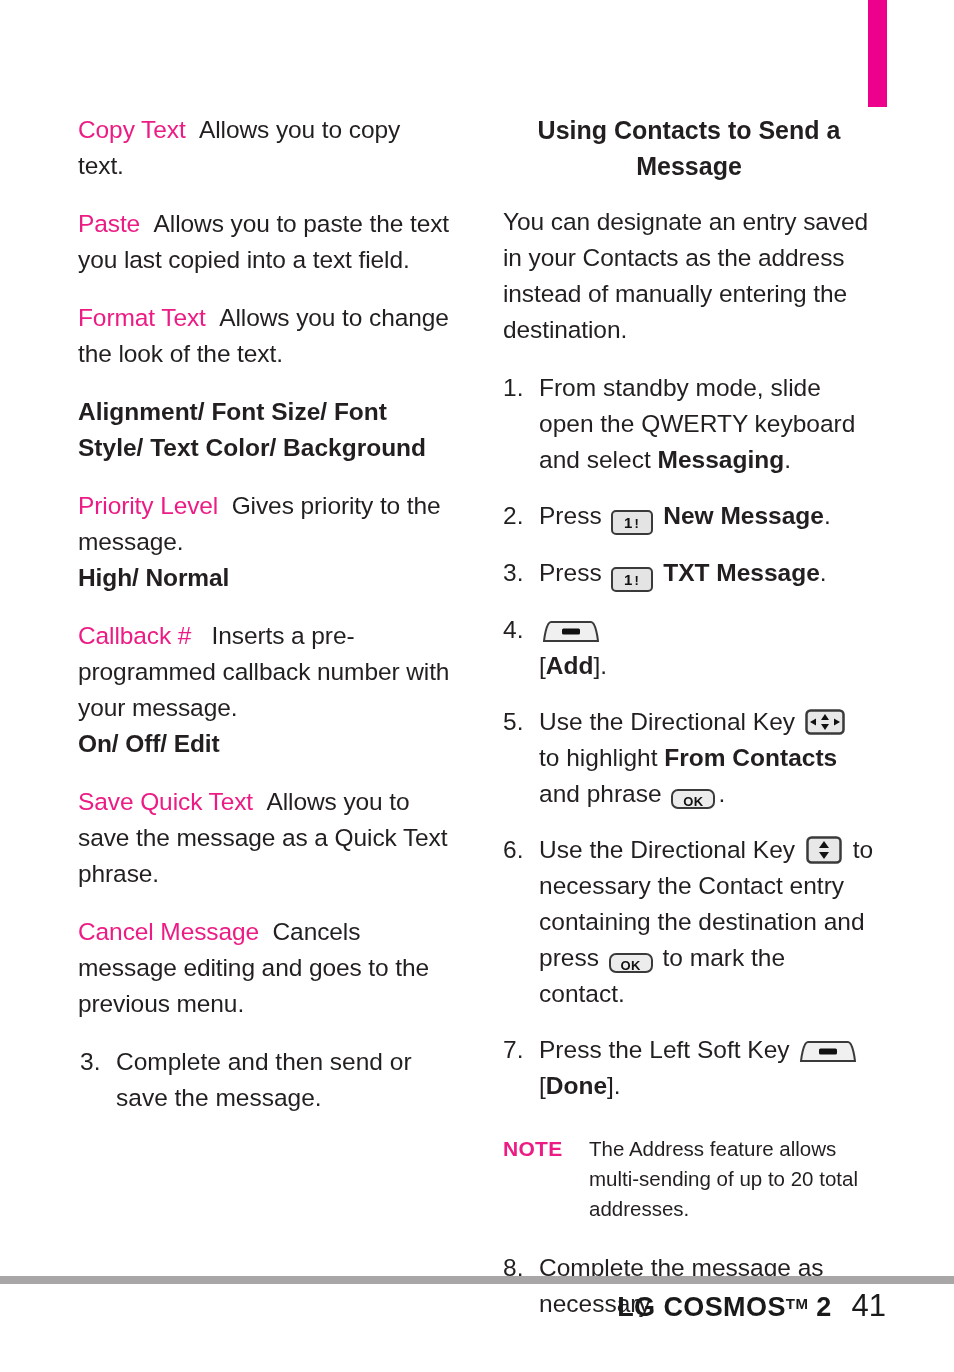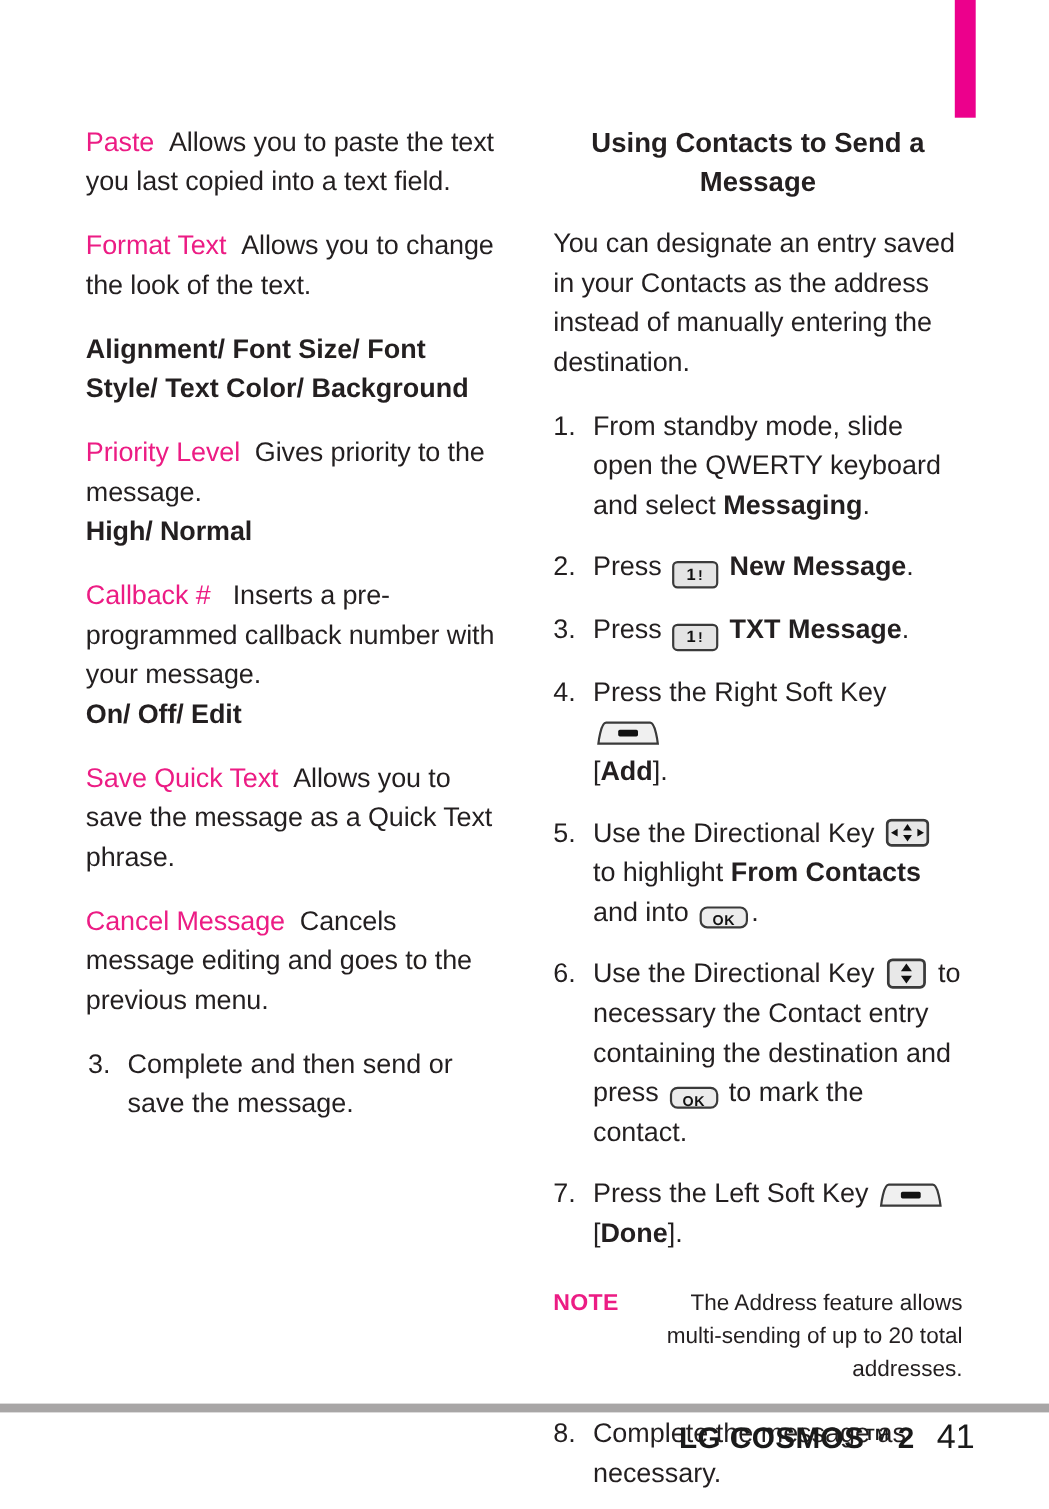--- a/index.html
+++ b/index.html
@@ -92,21 +92,20 @@
   .step-left { padding-left: 38px; }
   .step-left .num { left: 2px; }
 
   
   .note {
     position: relative;
     margin: 30px 0 26px 0;
     padding-left: 86px;
     font-size: 20.5px;
     line-height: 30px;
-    text-align: right;
   }
   .note .note-label {
     position: absolute;
     left: 0;
     top: 0;
     color: #EC1C84;
     font-weight: bold;
     font-size: 21px;
     letter-spacing: 0.3px;
   }
@@ -212,20 +211,24 @@
 </style>
 </head>
 <body>
 
 <div class="page">
 
   <div class="edge-tab"></div>
 
   <div class="col col-left">
 
+    <p class="para">
+      <span class="term">Copy Text</span>
+      <span>&nbsp;</span><span>Allows you to copy text.</span>
+    </p>
 
     <p class="para">
       <span class="term">Paste</span>
       <span>&nbsp;</span><span>Allows you to paste the text you last copied into a text field.</span>
     </p>
 
     <p class="para">
       <span class="term">Format Text</span>
       <span>&nbsp;</span><span>Allows you to change the look of the text.</span>
     </p>
@@ -277,35 +280,35 @@
       <span>Press </span><span class="key key-num"><span>1</span><span class="exc">!</span></span>&nbsp;<span class="bold">New Message</span><span>.</span>
     </div>
 
     <div class="step">
       <span class="num">3.</span>
       <span>Press </span><span class="key key-num"><span>1</span><span class="exc">!</span></span>&nbsp;<span class="bold">TXT Message</span><span>.</span>
     </div>
 
     <div class="step">
       <span class="num">4.</span>
-      <span>Press the Right Soft Key </span><svg class="key key-soft" viewBox="0 0 58 24">
+      <svg class="key key-soft" viewBox="0 0 58 24">
           <path d="M2,22 C2,22 4,3 9,3 L49,3 C54,3 56,22 56,22 Z" fill="#f0f0f0" stroke="#3a3a3a" stroke-width="2"></path>
           <rect x="20" y="9.5" width="18" height="6" rx="1.5" fill="#111"></rect>
         </svg><br><span>[</span><span class="bold">Add</span><span>].</span>
     </div>
 
     <div class="step">
       <span class="num">5.</span>
       <span>Use the Directional Key </span><svg class="key key-dir" viewBox="0 0 40 26">
           <rect x="1.5" y="1.5" width="37" height="23" rx="4" fill="#e8e8e8" stroke="#3a3a3a" stroke-width="2.5"></rect>
           <polygon points="20,5 24,11 16,11" fill="#111"></polygon>
           <polygon points="20,21 24,15 16,15" fill="#111"></polygon>
           <polygon points="5,13 11,9.5 11,16.5" fill="#111"></polygon>
           <polygon points="35,13 29,9.5 29,16.5" fill="#111"></polygon>
-        </svg><span> to highlight </span><span class="bold">From Contacts</span><span> and into </span><span class="key key-ok"><span>OK</span></span><span>.</span>
+        </svg><span> to highlight </span><span class="bold">From Contacts</span><span> and phrase </span><span class="key key-ok"><span>OK</span></span><span>.</span>
     </div>
 
     <div class="step">
       <span class="num">6.</span>
       <span>Use the Directional Key </span><svg class="key key-dir-v" viewBox="0 0 36 28">
           <rect x="1.5" y="1.5" width="33" height="25" rx="4" fill="#e8e8e8" stroke="#3a3a3a" stroke-width="2.5"></rect>
           <polygon points="18,5 23,12 13,12" fill="#111"></polygon>
           <polygon points="18,23 23,16 13,16" fill="#111"></polygon>
         </svg><span> to necessary the Contact entry containing the destination and press </span><span class="key key-ok"><span>OK</span></span><span> to mark the contact.</span>
     </div>

